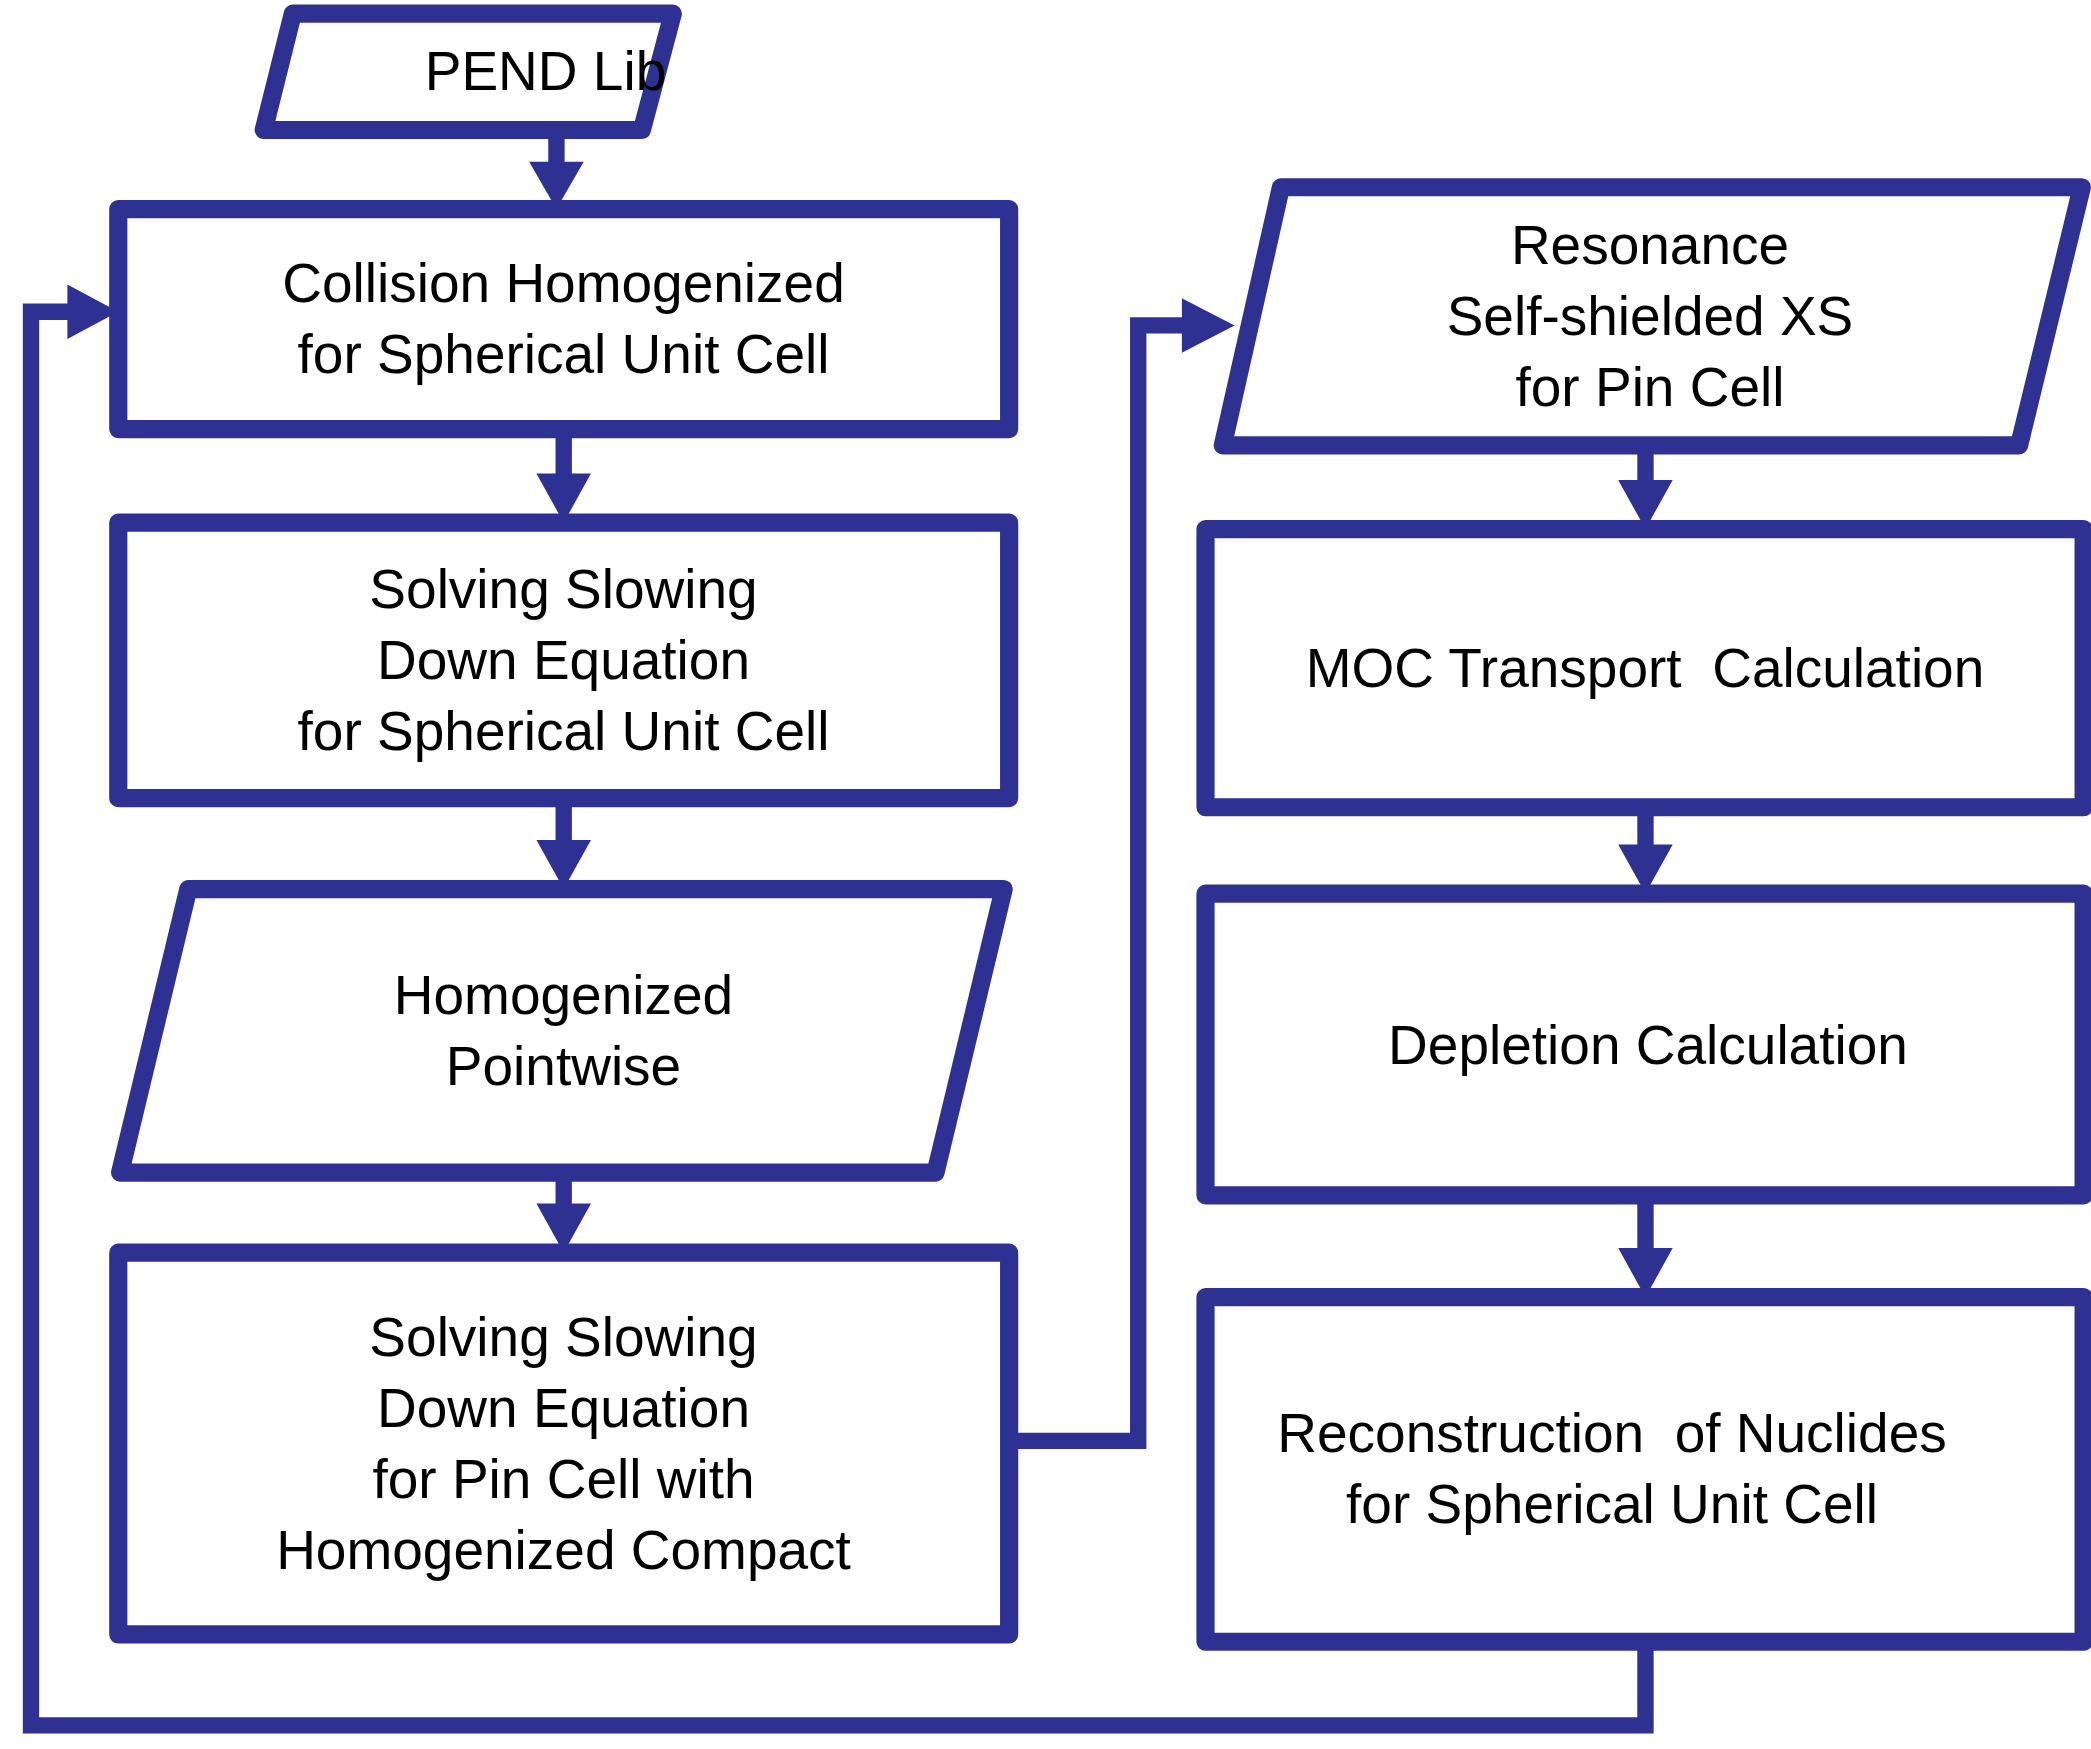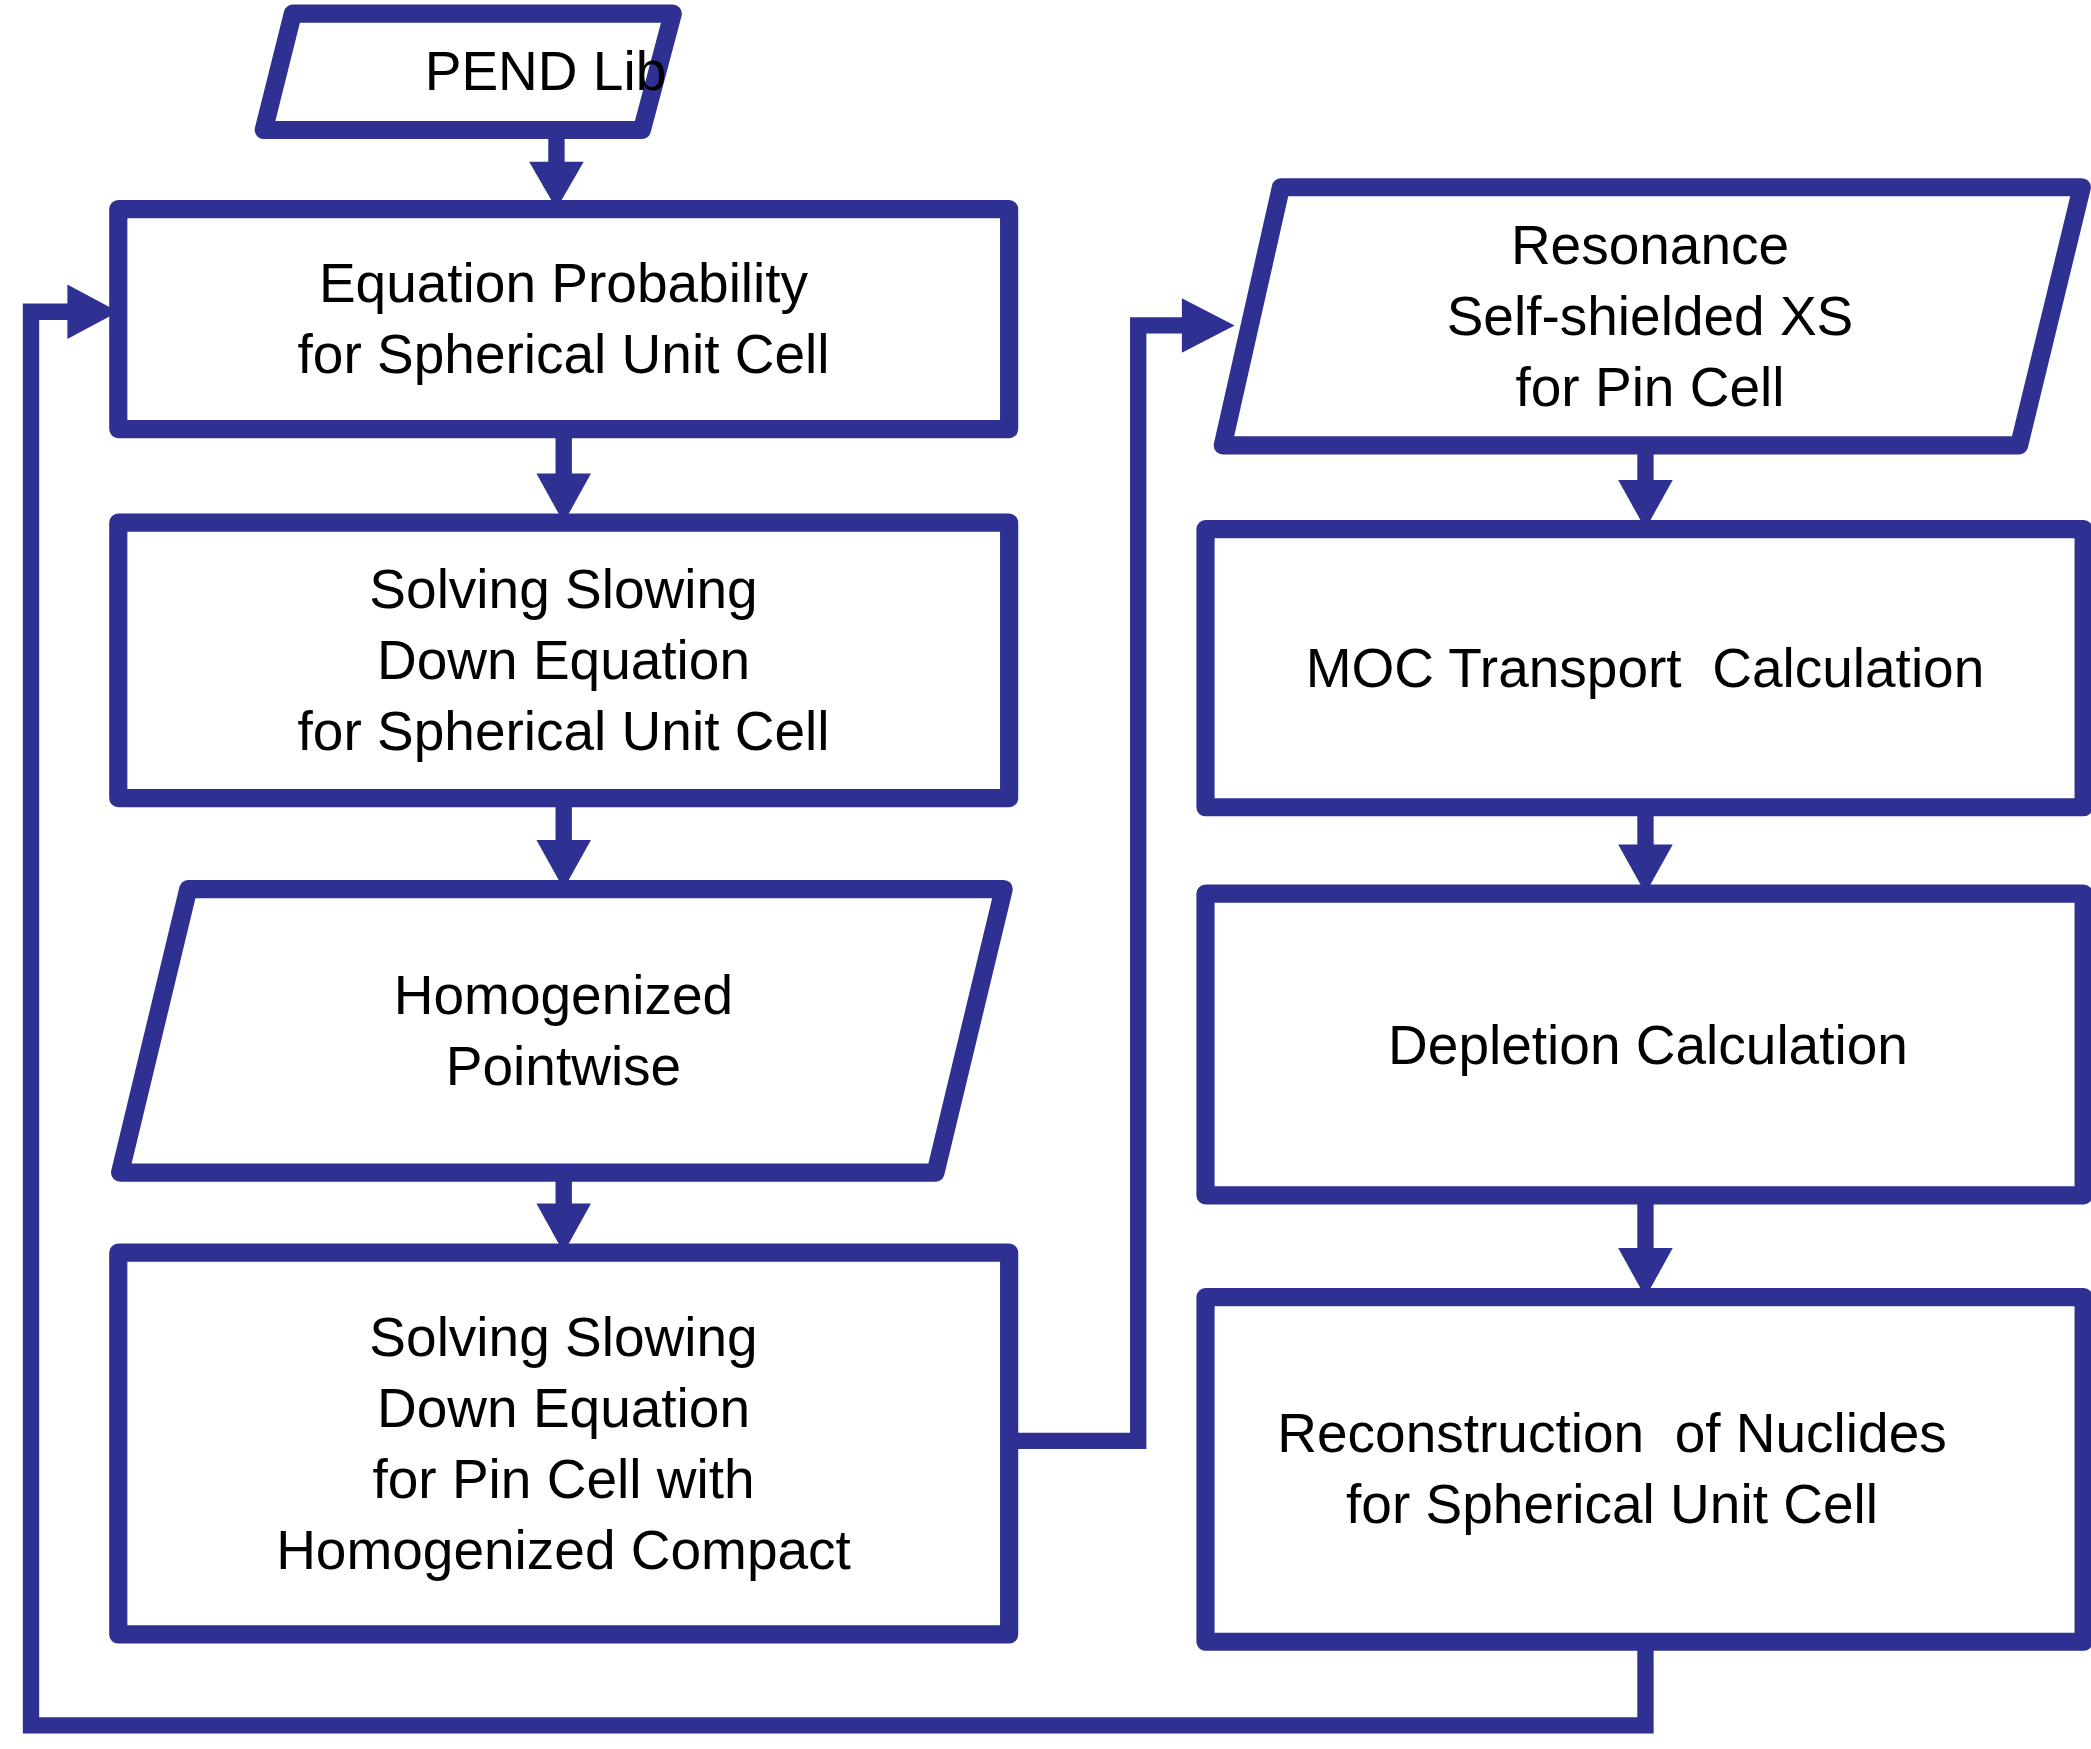--- a/index.html
+++ b/index.html
@@ -72,21 +72,21 @@
 
     <polyline class="edge" points="1810,1806 1810,1898 34,1898 34,343 76,343"></polyline>
     <polygon class="head" points="74,313 74,373 130,343"></polygon>
   </svg>
 
   <div class="node-label" style="left:273px; top:18px; width:545px; height:107px;">
     <span>PEND Lib</span>
   </div>
 
   <div class="node-label" style="left:127px; top:218px; width:873px; height:202px;">
-    <span>Equation Probability</span>
+    <span>Collision Homogenized</span>
     <span>for Spherical Unit Cell</span>
   </div>
 
   <div class="node-label" style="left:127px; top:532px; width:873px; height:257px;">
     <span>Solving Slowing</span>
     <span>Down Equation</span>
     <span>for Spherical Unit Cell</span>
   </div>
 
   <div class="node-label" style="left:127px; top:898px; width:873px; height:265px;">

